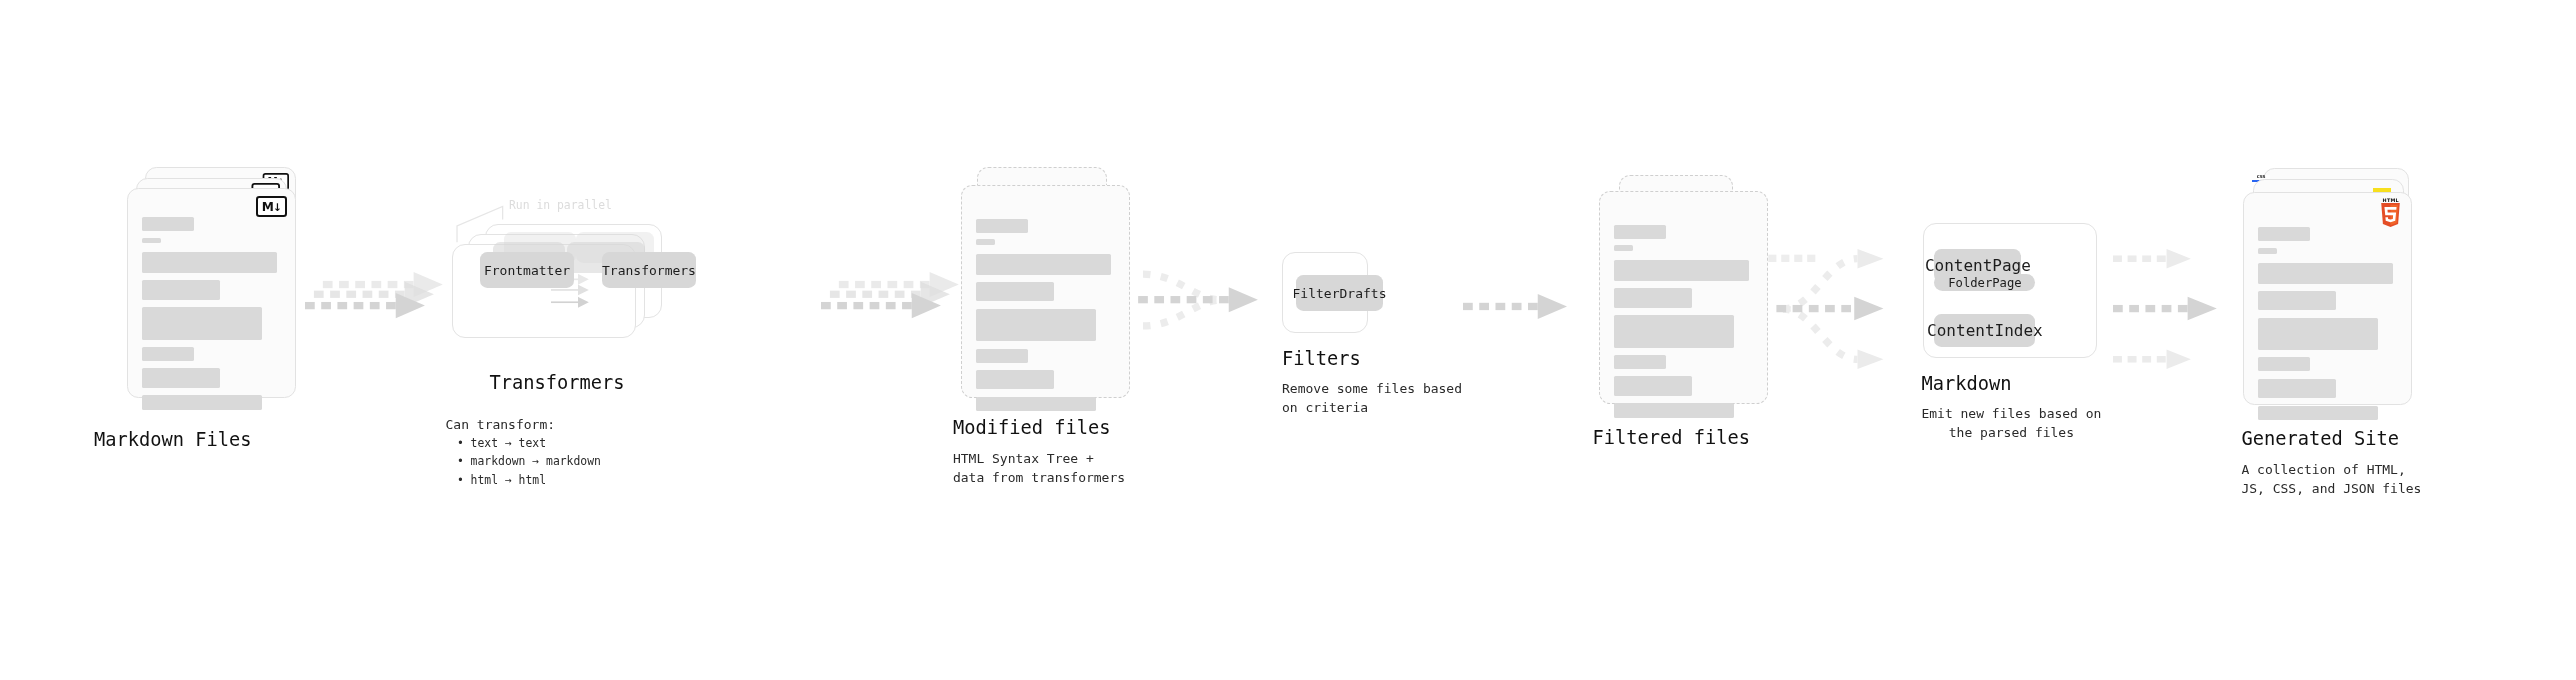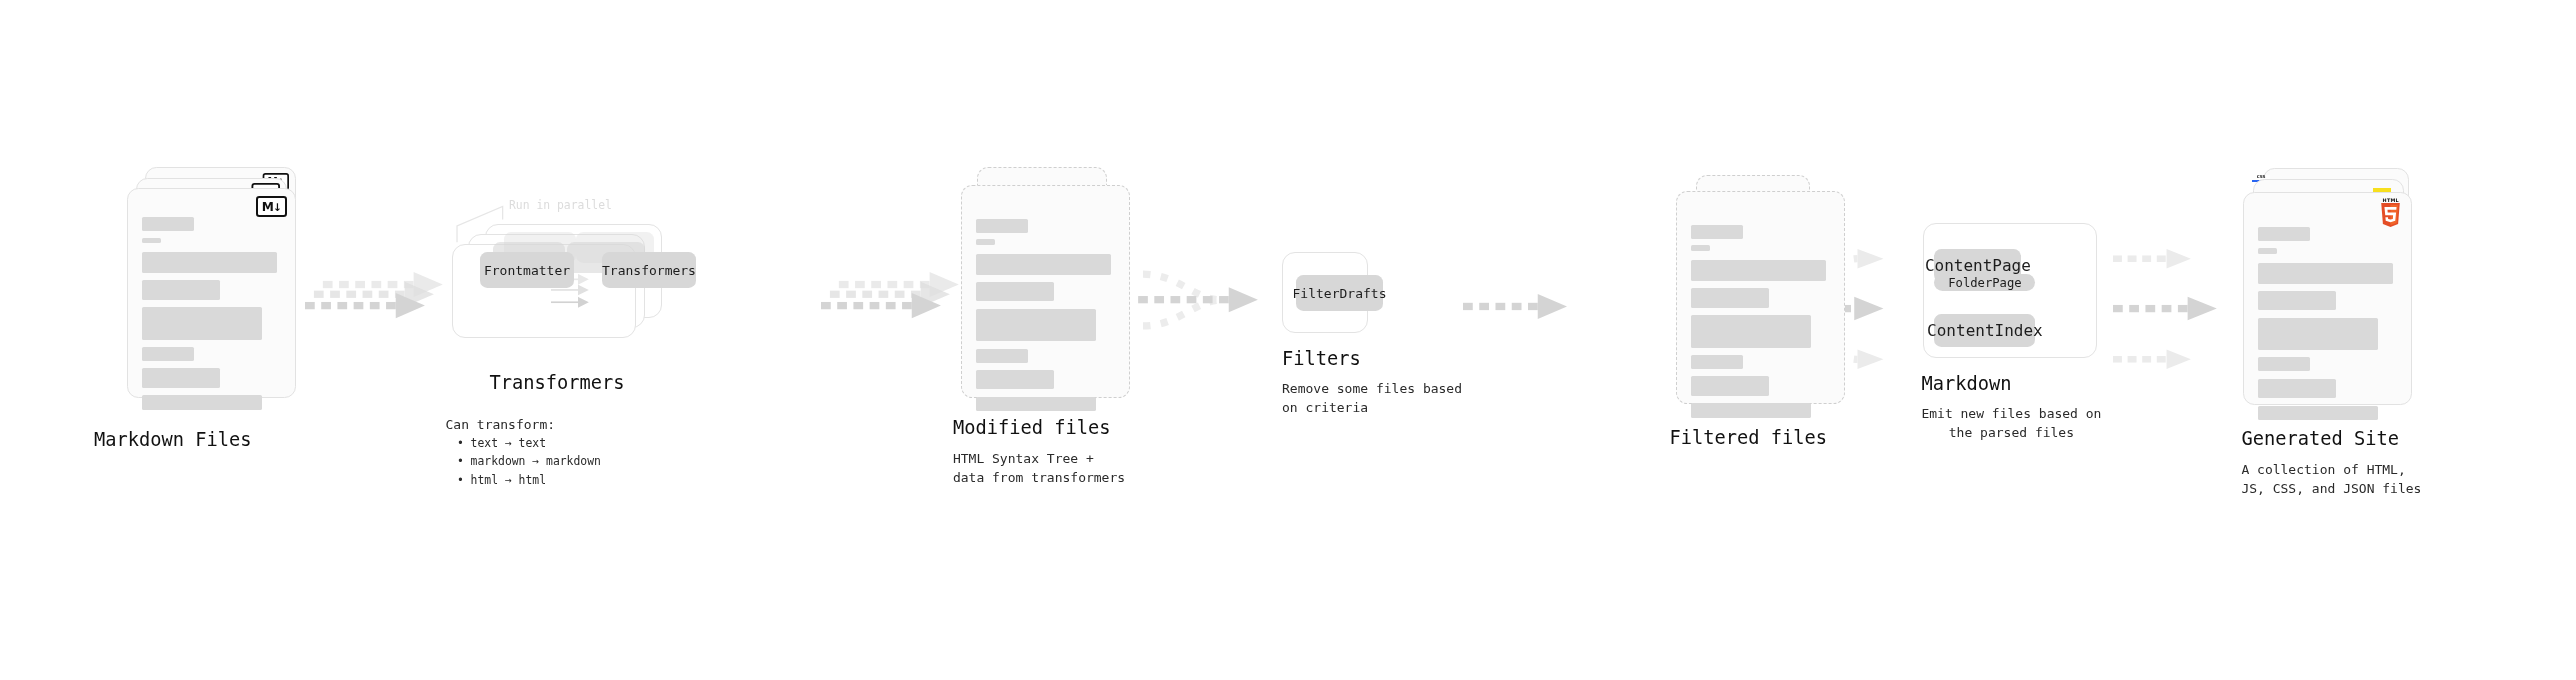--- a/index.html
+++ b/index.html
@@ -286,21 +286,21 @@
   <g fill="#d4d4d4">
     <rect x="0" y="18" width="12" height="9"></rect>
       <rect x="20" y="18" width="12" height="9"></rect>
       <rect x="40" y="18" width="12" height="9"></rect>
       <rect x="60" y="18" width="12" height="9"></rect>
       <rect x="80" y="18" width="12" height="9"></rect>
     <polygon points="92,7 128,22.5 92,38"></polygon>
   </g>
 </svg>
 
-<div class="stage" style="left:1676px;top:175px;">
+<div class="stage" style="left:1599px;top:175px;">
   <div class="doc-stack" style="width:172px;height:236px;">
     <div class="doc dashed b1" style="left:19.5px;top:0;width:114px;height:32.5px;"></div>
     <div class="doc dashed b3" style="left:0;top:16.3px;width:169px;height:213px;">
       <div class="bars" style="top:32.5px;">
         <div class="bar" style="width:52px;height:14px;"></div>
         <div class="bar" style="width:18.7px;height:5.7px;margin-bottom:9px;"></div>
         <div class="bar" style="width:135px;height:21px;margin-bottom:7.3px;"></div>
         <div class="bar" style="width:78px;height:19.5px;margin-bottom:7.3px;"></div>
         <div class="bar" style="width:120px;height:32.5px;margin-bottom:7.3px;"></div>
         <div class="bar" style="width:52px;height:14px;margin-bottom:7.3px;"></div>

